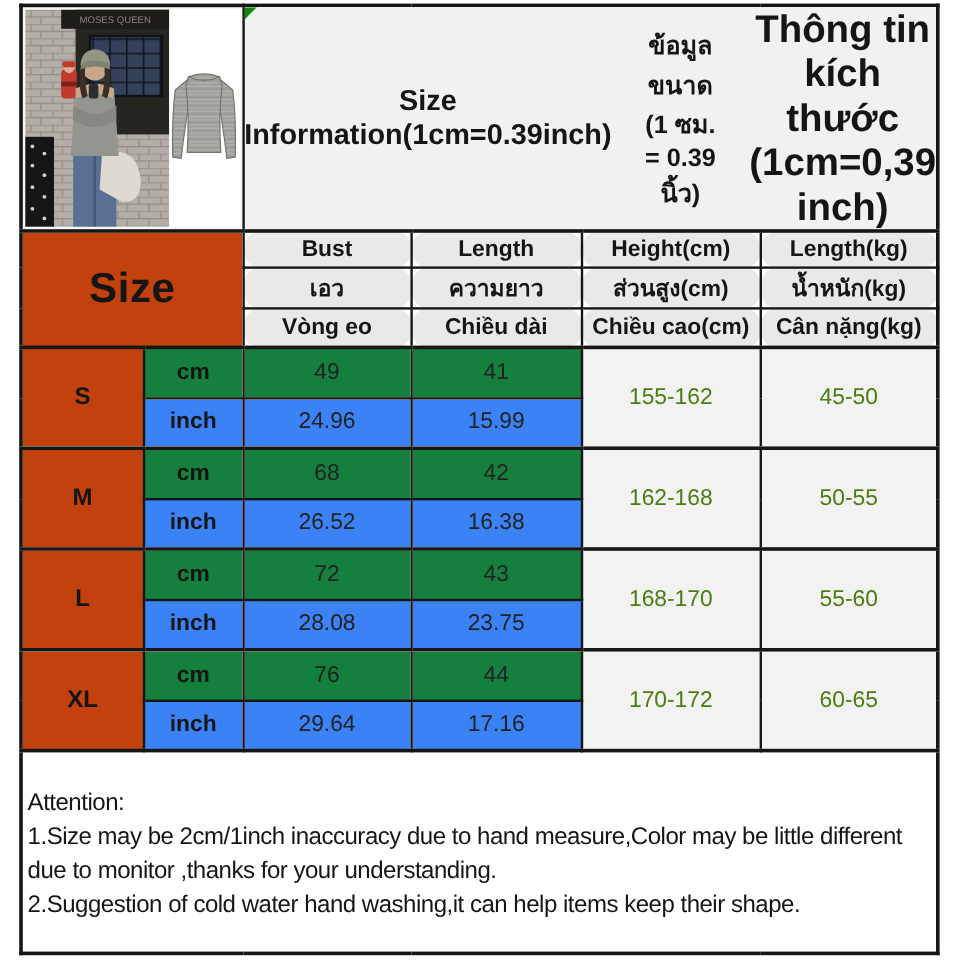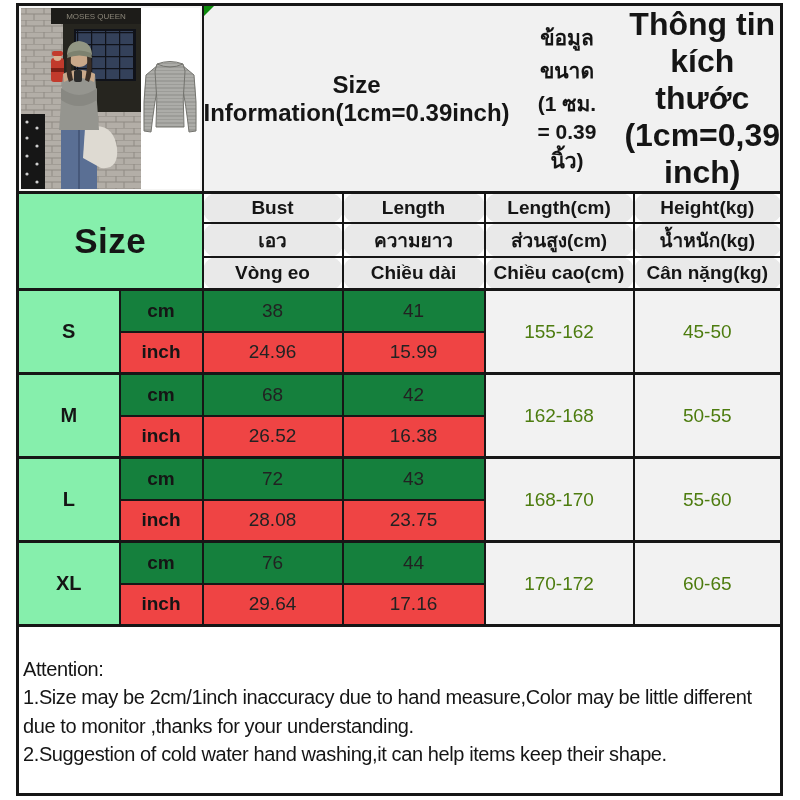--- a/index.html
+++ b/index.html
@@ -20,24 +20,24 @@
   
   tr.r-title{height:185px;}
   tr.r-h1{height:30px;}
   tr.r-h2{height:34px;}
   tr.r-h3{height:33px;}
   tr.r-data{height:42px;}
   tr.r-attn{height:169px;margin-left:28px;}
   
   tr.blk td{border-top:3px solid #161616;}
   
-  .c-size{background:#86efac;}
+  .c-size{background:#c2410c;}
   .c-head{background:#e9e9e9;font-weight:bold;font-size:19px;border-radius:14px;}
   .c-cmrow{background:#15803d;}
-  .c-inchrow{background:#ef4444;}
+  .c-inchrow{background:#3b82f6;}
   .c-range{background:#f2f2f2;}
   .c-title{background:#f1f1f1;position:relative;}
   .c-img{background:#f6f6f5;}
   .c-attn{background:#ffffff;}
 
   .size-corner{font-weight:bold;font-size:35px;letter-spacing:.5px;}
   .size-letter{font-weight:bold;font-size:20px;}
   .unit-label{font-weight:bold;font-size:19px;}
   .val{font-size:19px;font-weight:normal;color:#222;}
   .range{font-size:19px;font-weight:normal;color:#4d7c0f;}
@@ -156,40 +156,40 @@
       </div>
     </td>
   </tr>
 
   <tr class="r-h1 blk">
     <td colspan="2" rowspan="3" class="c-size">
       <span class="size-corner">Size</span>
     </td>
     <td class="c-head">Bust</td>
     <td class="c-head">Length</td>
-    <td class="c-head">Length(cm)</td>
-    <td class="c-head">Height(kg)</td>
+    <td class="c-head">Height(cm)</td>
+    <td class="c-head">Length(kg)</td>
   </tr>
   <tr class="r-h2">
     <td class="c-head">เอว</td>
     <td class="c-head">ความยาว</td>
     <td class="c-head">ส่วนสูง(cm)</td>
     <td class="c-head">น้ำหนัก(kg)</td>
   </tr>
   <tr class="r-h3">
     <td class="c-head">Vòng eo</td>
     <td class="c-head">Chiều dài</td>
     <td class="c-head">Chiều cao(cm)</td>
     <td class="c-head">Cân nặng(kg)</td>
   </tr>
 
   <tr class="r-data blk">
     <td rowspan="2" class="c-size"><span class="size-letter">S</span></td>
     <td class="c-cmrow"><span class="unit-label">cm</span></td>
-    <td class="c-cmrow"><span class="val">38</span></td>
+    <td class="c-cmrow"><span class="val">49</span></td>
     <td class="c-cmrow"><span class="val">41</span></td>
     <td rowspan="2" class="c-range"><span class="range">155-162</span></td>
     <td rowspan="2" class="c-range"><span class="range">45-50</span></td>
   </tr>
   <tr class="r-data">
     <td class="c-inchrow"><span class="unit-label">inch</span></td>
     <td class="c-inchrow"><span class="val">24.96</span></td>
     <td class="c-inchrow"><span class="val">15.99</span></td>
   </tr>
 

